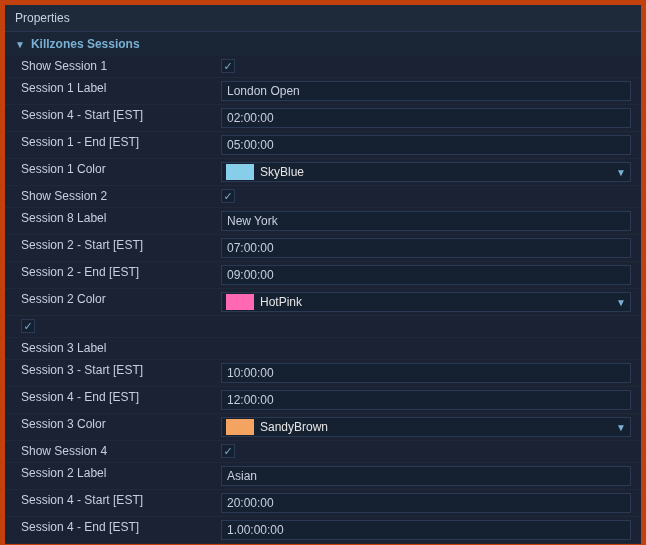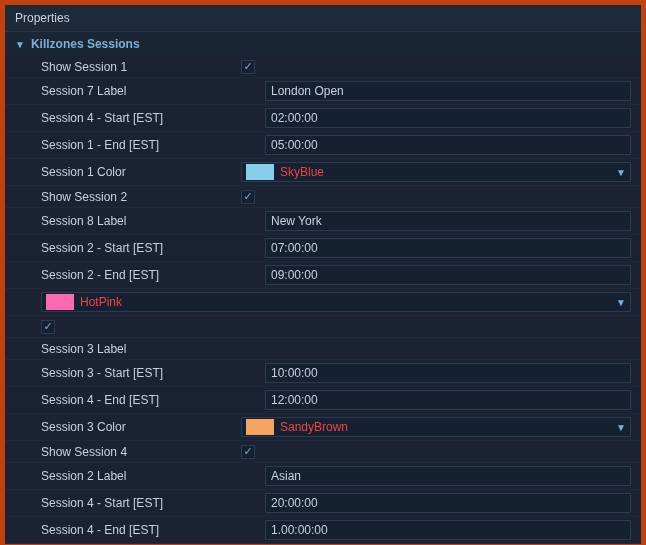--- a/index.html
+++ b/index.html
@@ -33,22 +33,22 @@
       font-size: 12px;
       cursor: pointer;
     }
     .section-header .arrow {
       margin-right: 6px;
       font-size: 10px;
       color: #7ab0d4;
     }
     .property-row {
       display: flex;
-      align-items: center;
-      padding: 3px 10px 3px 36px;
+      align-items: flex-start;
+      padding: 3px 10px 3px 16px;
       min-height: 22px;
       border-bottom: 1px solid #1e2a3a;
     }
     .prop-label {
       flex: 0 0 200px;
       color: #c8d0e0;
       font-size: 12px;
     }
     .prop-value {
       flex: 1;
@@ -57,21 +57,20 @@
     }
     .text-input {
       background: #152030;
       border: 1px solid #2a3a55;
       color: #c8d0e0;
       font-size: 12px;
       padding: 2px 5px;
       width: 100%;
       height: 20px;
       outline: none;
-      margin-left: 24px;
     }
     .checkbox {
       width: 14px;
       height: 14px;
       background: #152030;
       border: 1px solid #2a3a55;
       display: flex;
       align-items: center;
       justify-content: center;
       color: #7ab0d4;
@@ -88,21 +87,21 @@
     }
     .color-swatch {
       width: 28px;
       height: 16px;
       margin: 0 4px;
       flex-shrink: 0;
     }
     .color-name {
       flex: 1;
       font-size: 12px;
-      color: #ef4444;
+      color: #e5e5e5;
       padding-left: 2px;
     }
     .color-arrow {
       padding: 0 4px;
       color: #7ab0d4;
       font-size: 10px;
     }
   </style>
 </head>
 <body>
@@ -118,21 +117,21 @@
   </div>
 
   <div id="sessions-container">
       <div class="property-row">
     <div class="prop-label">Show Session 1</div>
     <div class="prop-value">
       <div class="checkbox">✓</div>
     </div>
   </div>
       <div class="property-row">
-    <div class="prop-label">Session 7 Label</div>
+    <div class="prop-label">Session 1 Label</div>
     <div class="prop-value">
       <input class="text-input" type="text" value="London Open" style="">
     </div>
   </div>
       <div class="property-row">
     <div class="prop-label">Session 4 - Start [EST]</div>
     <div class="prop-value">
       <input class="text-input" type="text" value="02:00:00" style="">
     </div>
   </div>
@@ -170,20 +169,21 @@
       <input class="text-input" type="text" value="07:00:00" style="">
     </div>
   </div>
       <div class="property-row">
     <div class="prop-label">Session 2 - End [EST]</div>
     <div class="prop-value">
       <input class="text-input" type="text" value="09:00:00" style="">
     </div>
   </div>
       <div class="property-row">
+    <div class="prop-label">Session 2 Color</div>
     <div class="prop-value">
       <div class="color-select">
         <div class="color-swatch" style="background:#FF69B4"></div>
         <span class="color-name">HotPink</span>
         <span class="color-arrow">▼</span>
       </div>
     </div>
   </div>
       <div class="property-row">
     <div class="prop-value">

